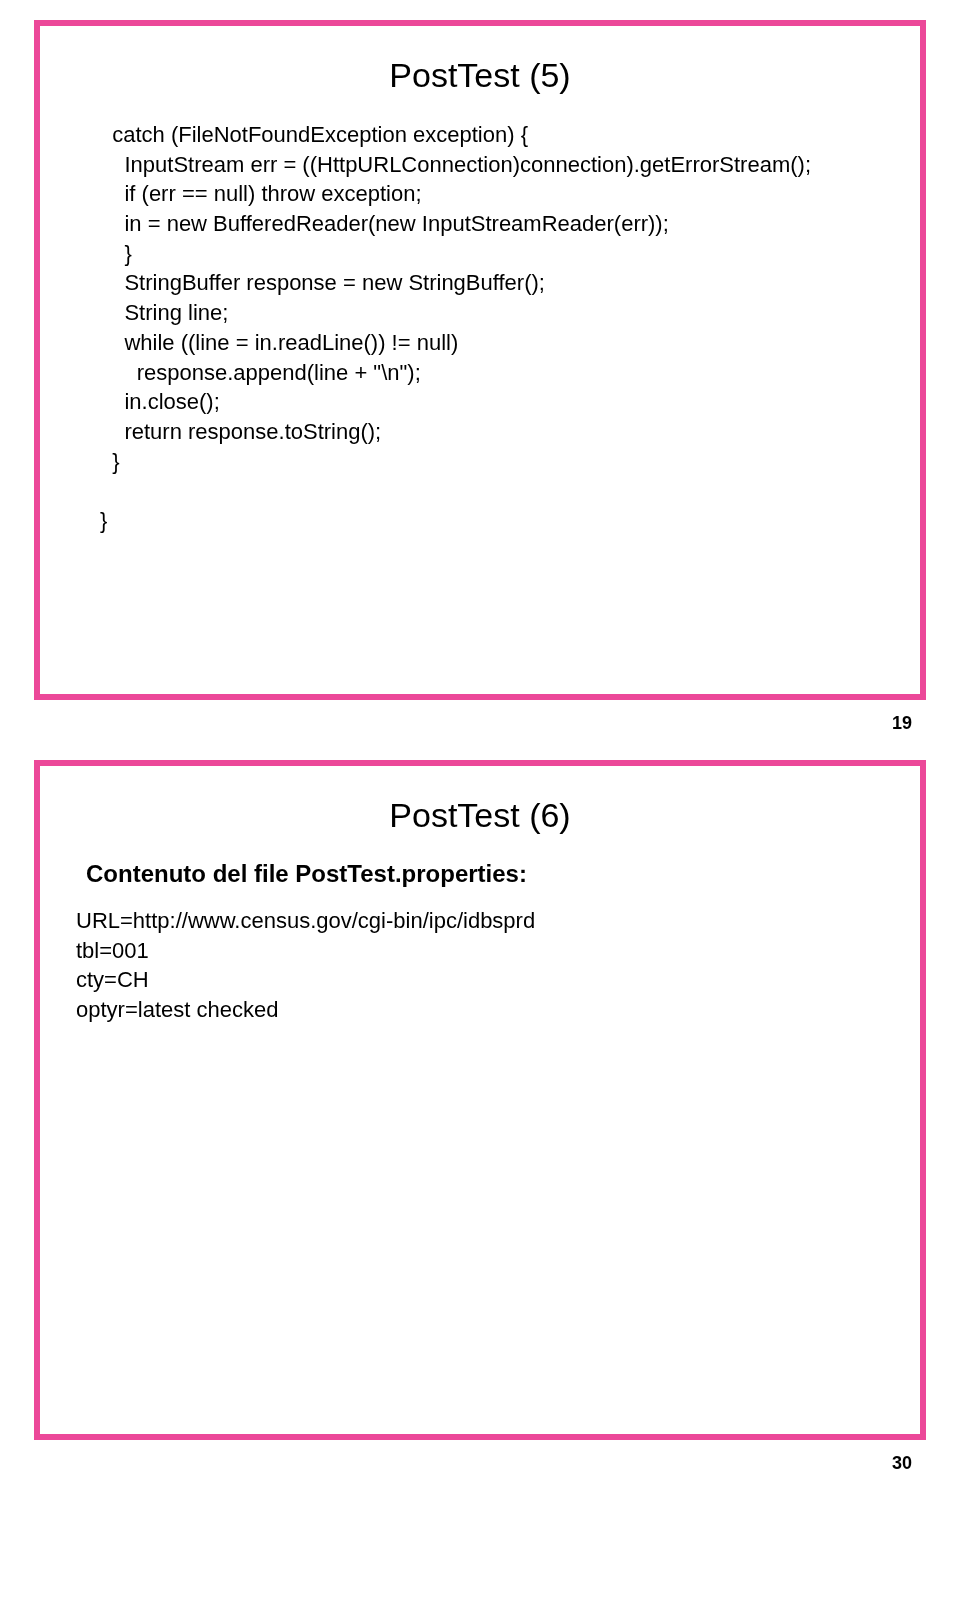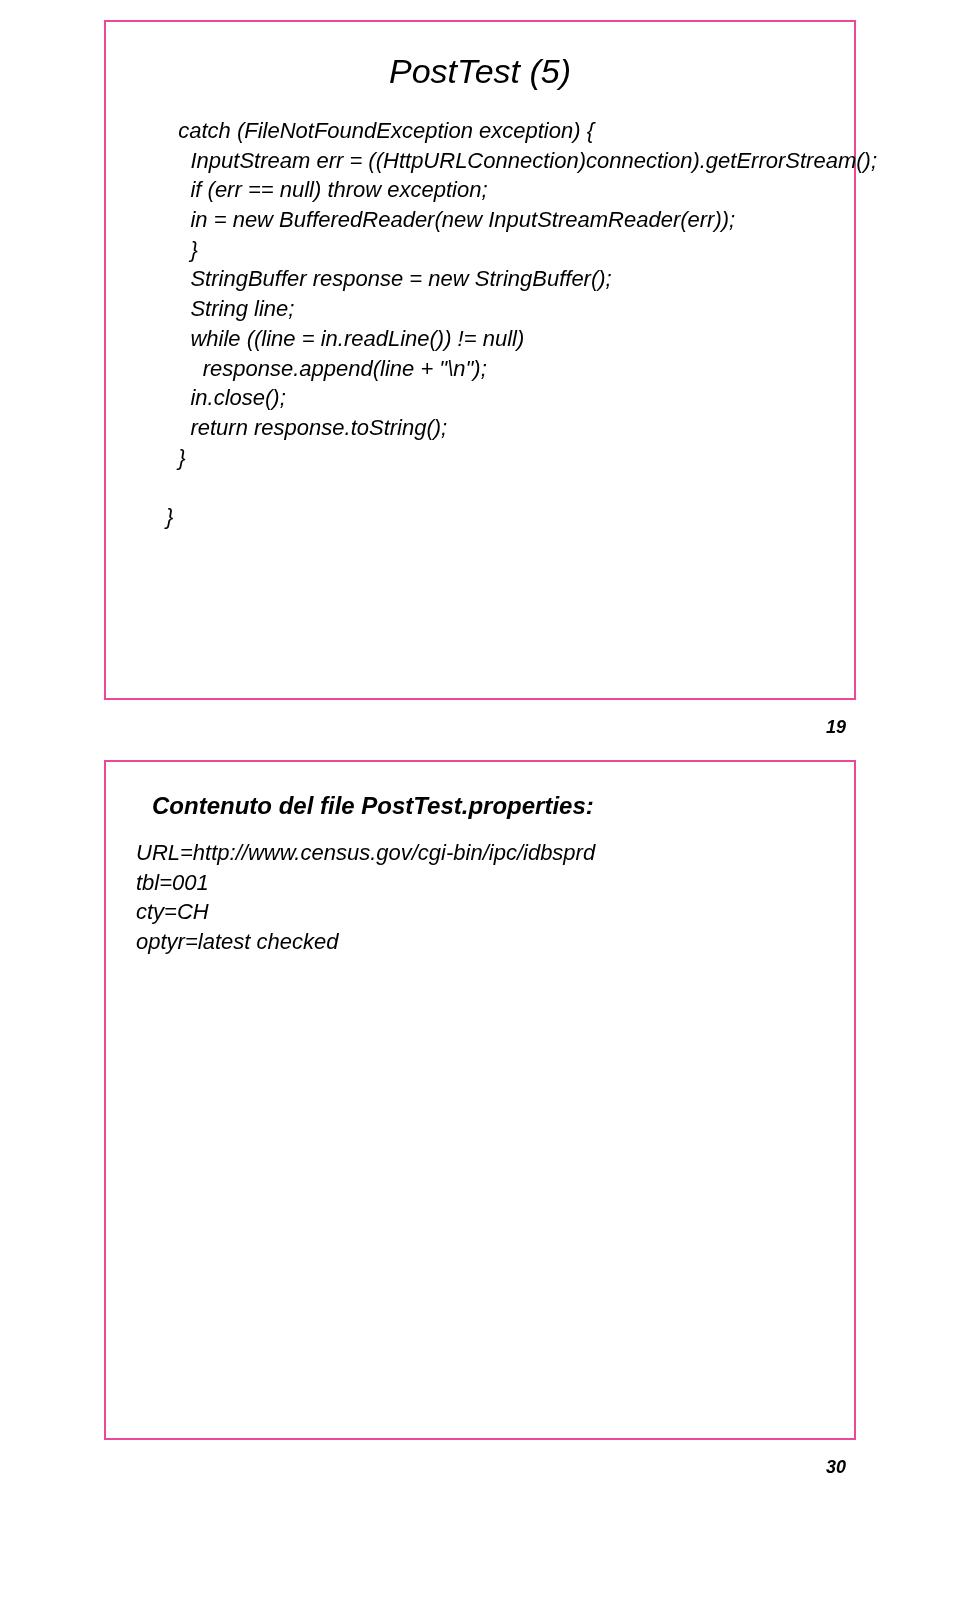--- a/index.html
+++ b/index.html
@@ -4,27 +4,26 @@
 <style>
   body {
     margin: 0;
     padding: 0;
     background: #ffffff;
     font-family: Arial, Helvetica, sans-serif;
     width: 960px;
   }
   .slide {
     position: relative;
-    width: 752px;
+    width: 892px;
     height: 680px;
     margin: 20px auto 60px auto;
-    border: 2px solid #ec4899;
+    border: 6px solid #ec4899;
     box-sizing: border-box;
     padding: 20px 30px;
-    font-style: italic;
   }
   .slide-title {
     text-align: center;
     font-size: 34px;
     font-weight: normal;
     margin: 10px 0 25px 0;
   }
   .code-block {
     font-size: 22px;
     line-height: 1.35;
@@ -42,20 +41,21 @@
   .subheading {
     font-size: 24px;
     font-weight: bold;
     margin: 10px 0 18px 16px;
   }
   .props {
     font-size: 22px;
     line-height: 1.35;
     white-space: pre;
     font-family: Arial, Helvetica, sans-serif;
+    margin-left: 6px;
   }
 </style>
 </head>
 <body>
 
 <div class="slide">
   <div class="slide-title">PostTest (5)</div>
   <div class="code-block">  catch (FileNotFoundException exception) {
     InputStream err = ((HttpURLConnection)connection).getErrorStream();
     if (err == null) throw exception;
@@ -67,19 +67,20 @@
       response.append(line + "\n");
     in.close();
     return response.toString();
   }
 
 }</div>
   <div class="page-num">19</div>
 </div>
 
 <div class="slide">
+  <div class="slide-title">PostTest (6)</div>
   <div class="subheading">Contenuto del file PostTest.properties:</div>
   <div class="props">URL=http://www.census.gov/cgi-bin/ipc/idbsprd
 tbl=001
 cty=CH
 optyr=latest checked</div>
   <div class="page-num">30</div>
 </div>
 
 </body></html>

